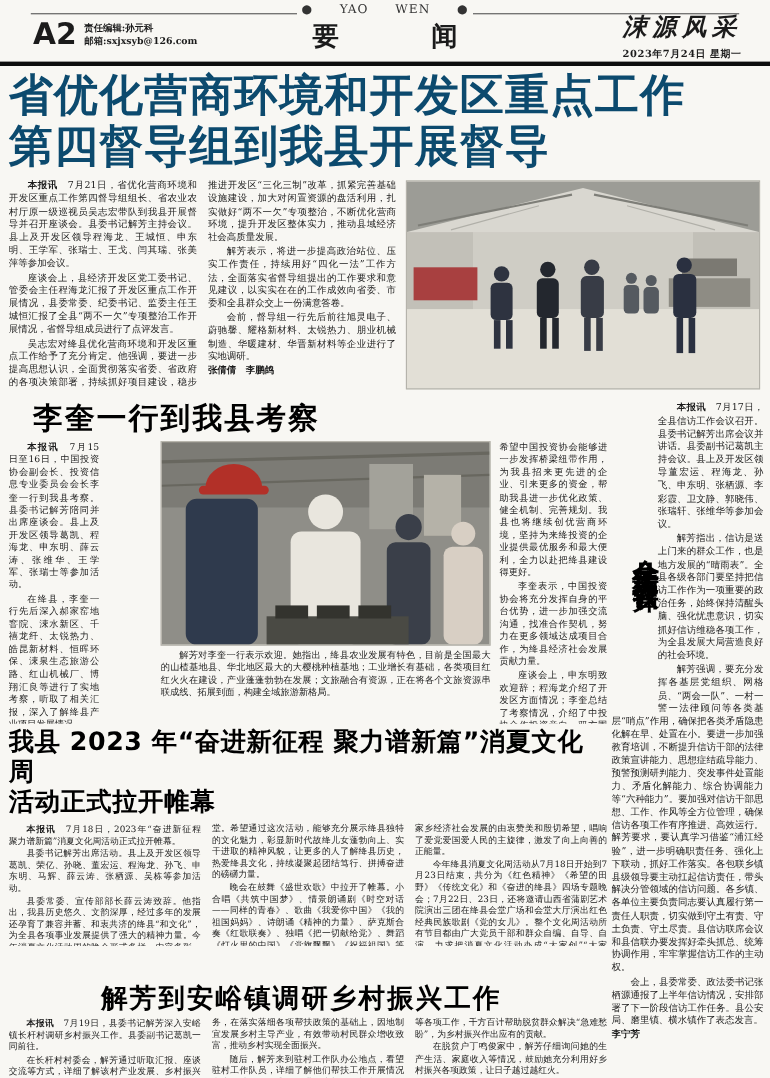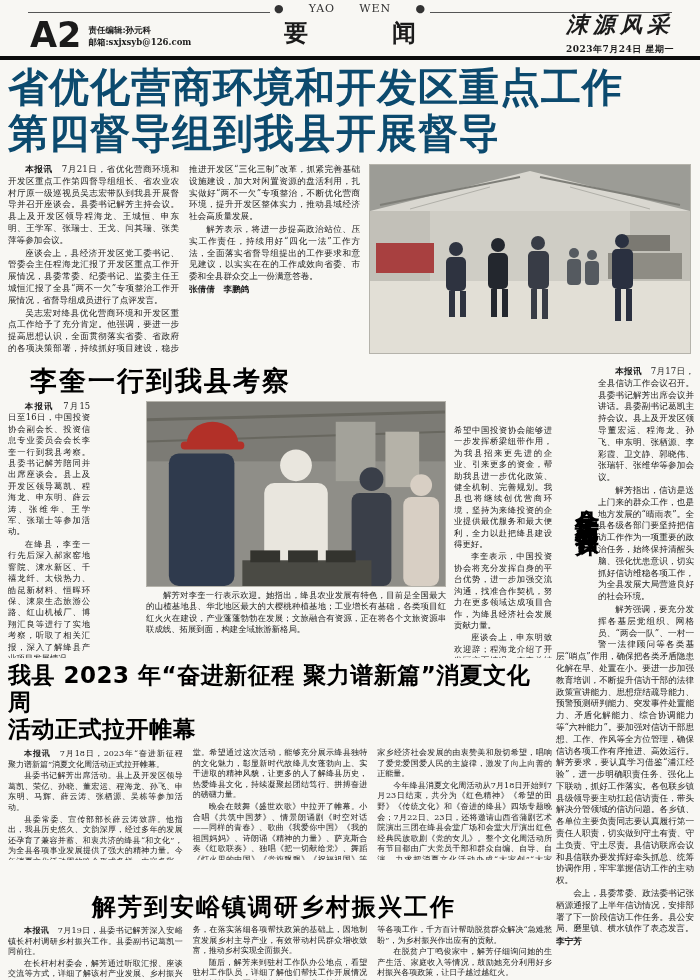--- a/index.html
+++ b/index.html
@@ -3,21 +3,21 @@
 <meta charset="utf-8">
 <style>
   html,body{margin:0;padding:0;background:#e8e7e2;}
   .sheet{position:relative;width:700px;height:980px;margin:0 auto;background:#f8f7f3;overflow:hidden;
          font-family:"DejaVu Serif","Liberation Serif",serif;color:#1b1b1b;}
   
   .hdr{position:absolute;left:0;top:0;width:700px;height:60px;}
   .hdr-rule{position:absolute;top:12px;left:28px;right:28px;border-top:1px solid #555;}
   .hdr-bar{position:absolute;left:0;bottom:0;width:100%;height:4px;background:#0d0d0d;}
   .hdr-left{position:absolute;left:30px;top:18px;display:flex;align-items:center;gap:7px;}
-  .pageno{font-family:"DejaVu Sans","Liberation Sans",sans-serif;font-weight:900;font-size:35px;line-height:1;}
+  .pageno{font-family:"DejaVu Sans","Liberation Sans",sans-serif;font-weight:900;font-size:27px;line-height:1;}
   .edinfo{font-size:8.5px;line-height:12px;font-weight:bold;}
   .sec{position:absolute;left:270px;top:2px;width:160px;text-align:center;}
   .sec-py{display:flex;justify-content:space-between;font-size:11px;letter-spacing:1px;color:#333;
           background:#f8f7f3;padding:0 4px;position:relative;z-index:2;font-family:"DejaVu Serif",serif;}
   .sec-cn{display:flex;justify-content:space-between;padding:0 14px;font-size:24px;font-weight:bold;margin-top:2px;}
   .hdr-right{position:absolute;right:26px;top:10px;text-align:center;}
   .masthead{font-size:22px;font-weight:bold;font-style:italic;letter-spacing:5px;font-family:"DejaVu Serif",serif;}
   .dateline{font-size:9px;font-weight:bold;margin-top:3px;letter-spacing:0.5px;}
   
   .art p{margin:0 0 1px 0;text-indent:2em;text-align:justify;}
@@ -33,21 +33,21 @@
            font-size:8.6px;line-height:11.8px;}
   .photo1{width:322px;height:190px;}
   
   .art2{position:absolute;left:8px;top:366px;width:544px;height:292px;overflow:hidden;}
   .a2-title{font-family:"DejaVu Sans","Liberation Sans",sans-serif;font-weight:900;font-size:27px;
             line-height:30px;color:#000;padding-left:22px;letter-spacing:2px;}
   .a2-row{display:flex;gap:8px;margin-top:5px;font-size:8.4px;line-height:11.4px;}
   .a2-c1{width:104px;}
   .a2-mid{width:300px;padding-left:48px;}
   .photo2{width:300px;height:186px;margin-bottom:3px;}
-  .a2-c3{width:124px;margin-top:24px;}
+  .a2-c3{width:124px;}
   
   .art3{position:absolute;left:556px;top:366px;width:138px;height:610px;overflow:hidden;
         font-size:8.6px;line-height:11.8px;}
   .a3-title{float:left;width:36px;height:272px;margin:2px 6px 2px 0;
             writing-mode:vertical-rl;text-orientation:upright;
             font-family:"DejaVu Sans","Liberation Sans",sans-serif;font-weight:900;font-size:24px;
             letter-spacing:3px;color:#000;text-align:center;}
   
   .art4{position:absolute;left:8px;top:662px;width:544px;height:198px;overflow:hidden;}
   .a4-title{font-family:"DejaVu Sans","Liberation Sans",sans-serif;font-weight:900;font-size:23px;
@@ -98,20 +98,21 @@
     <div class="a1-headline">
       <div>省优化营商环境和开发区重点工作</div>
       <div>第四督导组到我县开展督导</div>
     </div>
     <div class="a1-body">
       <div class="a1-cols">
         <p><b class="lead">本报讯</b><span>　7月21日，省优化营商环境和开发区重点工作第四督导组组长、省农业农村厅原一级巡视员吴志宏带队到我县开展督导并召开座谈会。县委书记解芳主持会议。县上及开发区领导程海龙、王城恒、申东明、王学军、张瑞士、王戈、闫其瑞、张美萍等参加会议。</span></p>
         <p><span>座谈会上，县经济开发区党工委书记、管委会主任程海龙汇报了开发区重点工作开展情况，县委常委、纪委书记、监委主任王城恒汇报了全县“两不一欠”专项整治工作开展情况，省督导组成员进行了点评发言。</span></p>
         <p><span>吴志宏对绛县优化营商环境和开发区重点工作给予了充分肯定。他强调，要进一步提高思想认识，全面贯彻落实省委、省政府的各项决策部署，持续抓好项目建设，稳步推进开发区“三化三制”改革，抓紧完善基础设施建设，加大对闲置资源的盘活利用，扎实做好“两不一欠”专项整治，不断优化营商环境，提升开发区整体实力，推动县域经济社会高质量发展。</span></p>
         <p><span>解芳表示，将进一步提高政治站位、压实工作责任，持续用好“四化一法”工作方法，全面落实省督导组提出的工作要求和意见建议，以实实在在的工作成效向省委、市委和全县群众交上一份满意答卷。</span></p>
+        <p><span>会前，督导组一行先后前往旭灵电子、蔚驰馨、耀格新材料、太锐热力、朋业机械制造、华暖建材、华晋新材料等企业进行了实地调研。</span></p>
         <p class="byline">张倩倩　李鹏鸽</p>
       </div>
       <div class="photo photo1">
         <svg width="100%" height="100%" viewBox="0 0 320 188" preserveAspectRatio="none">
           <rect x="0" y="0" width="320" height="188" fill="#d9d7d0"></rect>
           <polygon points="0,46 160,6 320,46 320,0 0,0" fill="#9c9c96"></polygon>
           <line x1="10" y1="40" x2="150" y2="12" stroke="#7e7e78" stroke-width="2"></line>
           <line x1="170" y1="12" x2="310" y2="40" stroke="#7e7e78" stroke-width="2"></line>
           <line x1="40" y1="44" x2="120" y2="22" stroke="#b0afa8" stroke-width="1"></line>
           <line x1="200" y1="22" x2="280" y2="44" stroke="#b0afa8" stroke-width="1"></line>

